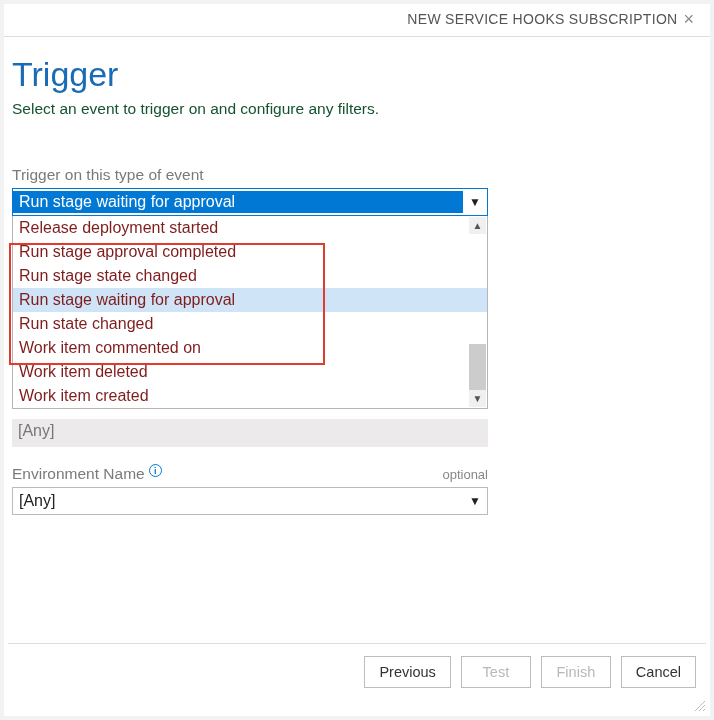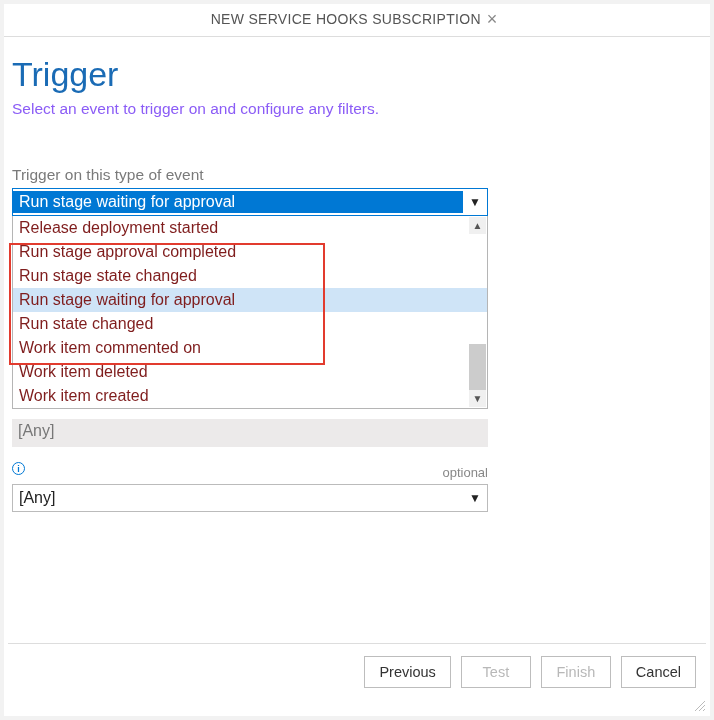--- a/index.html
+++ b/index.html
@@ -6,36 +6,36 @@
   html, body { margin:0; padding:0; }
   body {
     width:714px; height:720px;
     font-family: "Segoe UI", Arial, sans-serif;
     background:#fff;
     color:#222;
     border:4px solid #f2f2f2;
     position:relative;
   }
   .titlebar {
-    display:flex; justify-content:center; align-items:center;
+    display:flex; justify-content:flex-end; align-items:center;
     padding:4px 10px 6px 10px;
     border-bottom:1px solid #ddd;
   }
   .titlebar-title {
     font-size:14px; color:#555; letter-spacing:0.3px;
   }
   .close-x {
     font-size:18px; color:#888; cursor:pointer; line-height:1;
     padding:2px 6px;
   }
   .content { padding:18px 8px 16px 8px; }
   .h1 {
     font-size:34px; font-weight:300; color:#1a6bb5; margin:0 0 6px 0;
   }
-  .subtext { font-size:15.5px; color:#8b5cf6; margin-bottom:48px; }
+  .subtext { font-size:15.5px; color:#14532d; margin-bottom:48px; }
   .field-label { font-size:15.5px; color:#7a7a7a; margin-bottom:4px; display:flex; align-items:center; gap:4px;}
   .opt-badge { margin-left:auto; font-size:13px; color:#888; }
   .combo {
     position:relative; width:476px; height:28px;
     border:1px solid #0078d4;
     display:flex; align-items:center;
   }
   .combo .sel {
     flex:1; padding:2px 6px; font-size:16px; color:#fff;
     background:#0078d4;
@@ -136,20 +136,21 @@
     <div class="list-scroll-track"></div>
     <div class="list-scroll-dn">▼</div>
 
     <div class="redbox" style="left:-4px; top:27px; width:316px; height:122px;"></div>
   </div>
 
   <div class="any-row">[Any]</div>
 
   <div class="field2-wrap">
     <div class="field-label">
+      <span>Environment Name</span>
       <span class="info-icon">i</span>
       <span class="opt-badge">optional</span>
     </div>
     <div class="combo2">
       <div class="sel2">[Any]</div>
       <div class="chev">▼</div>
     </div>
   </div>
 
 </div>

